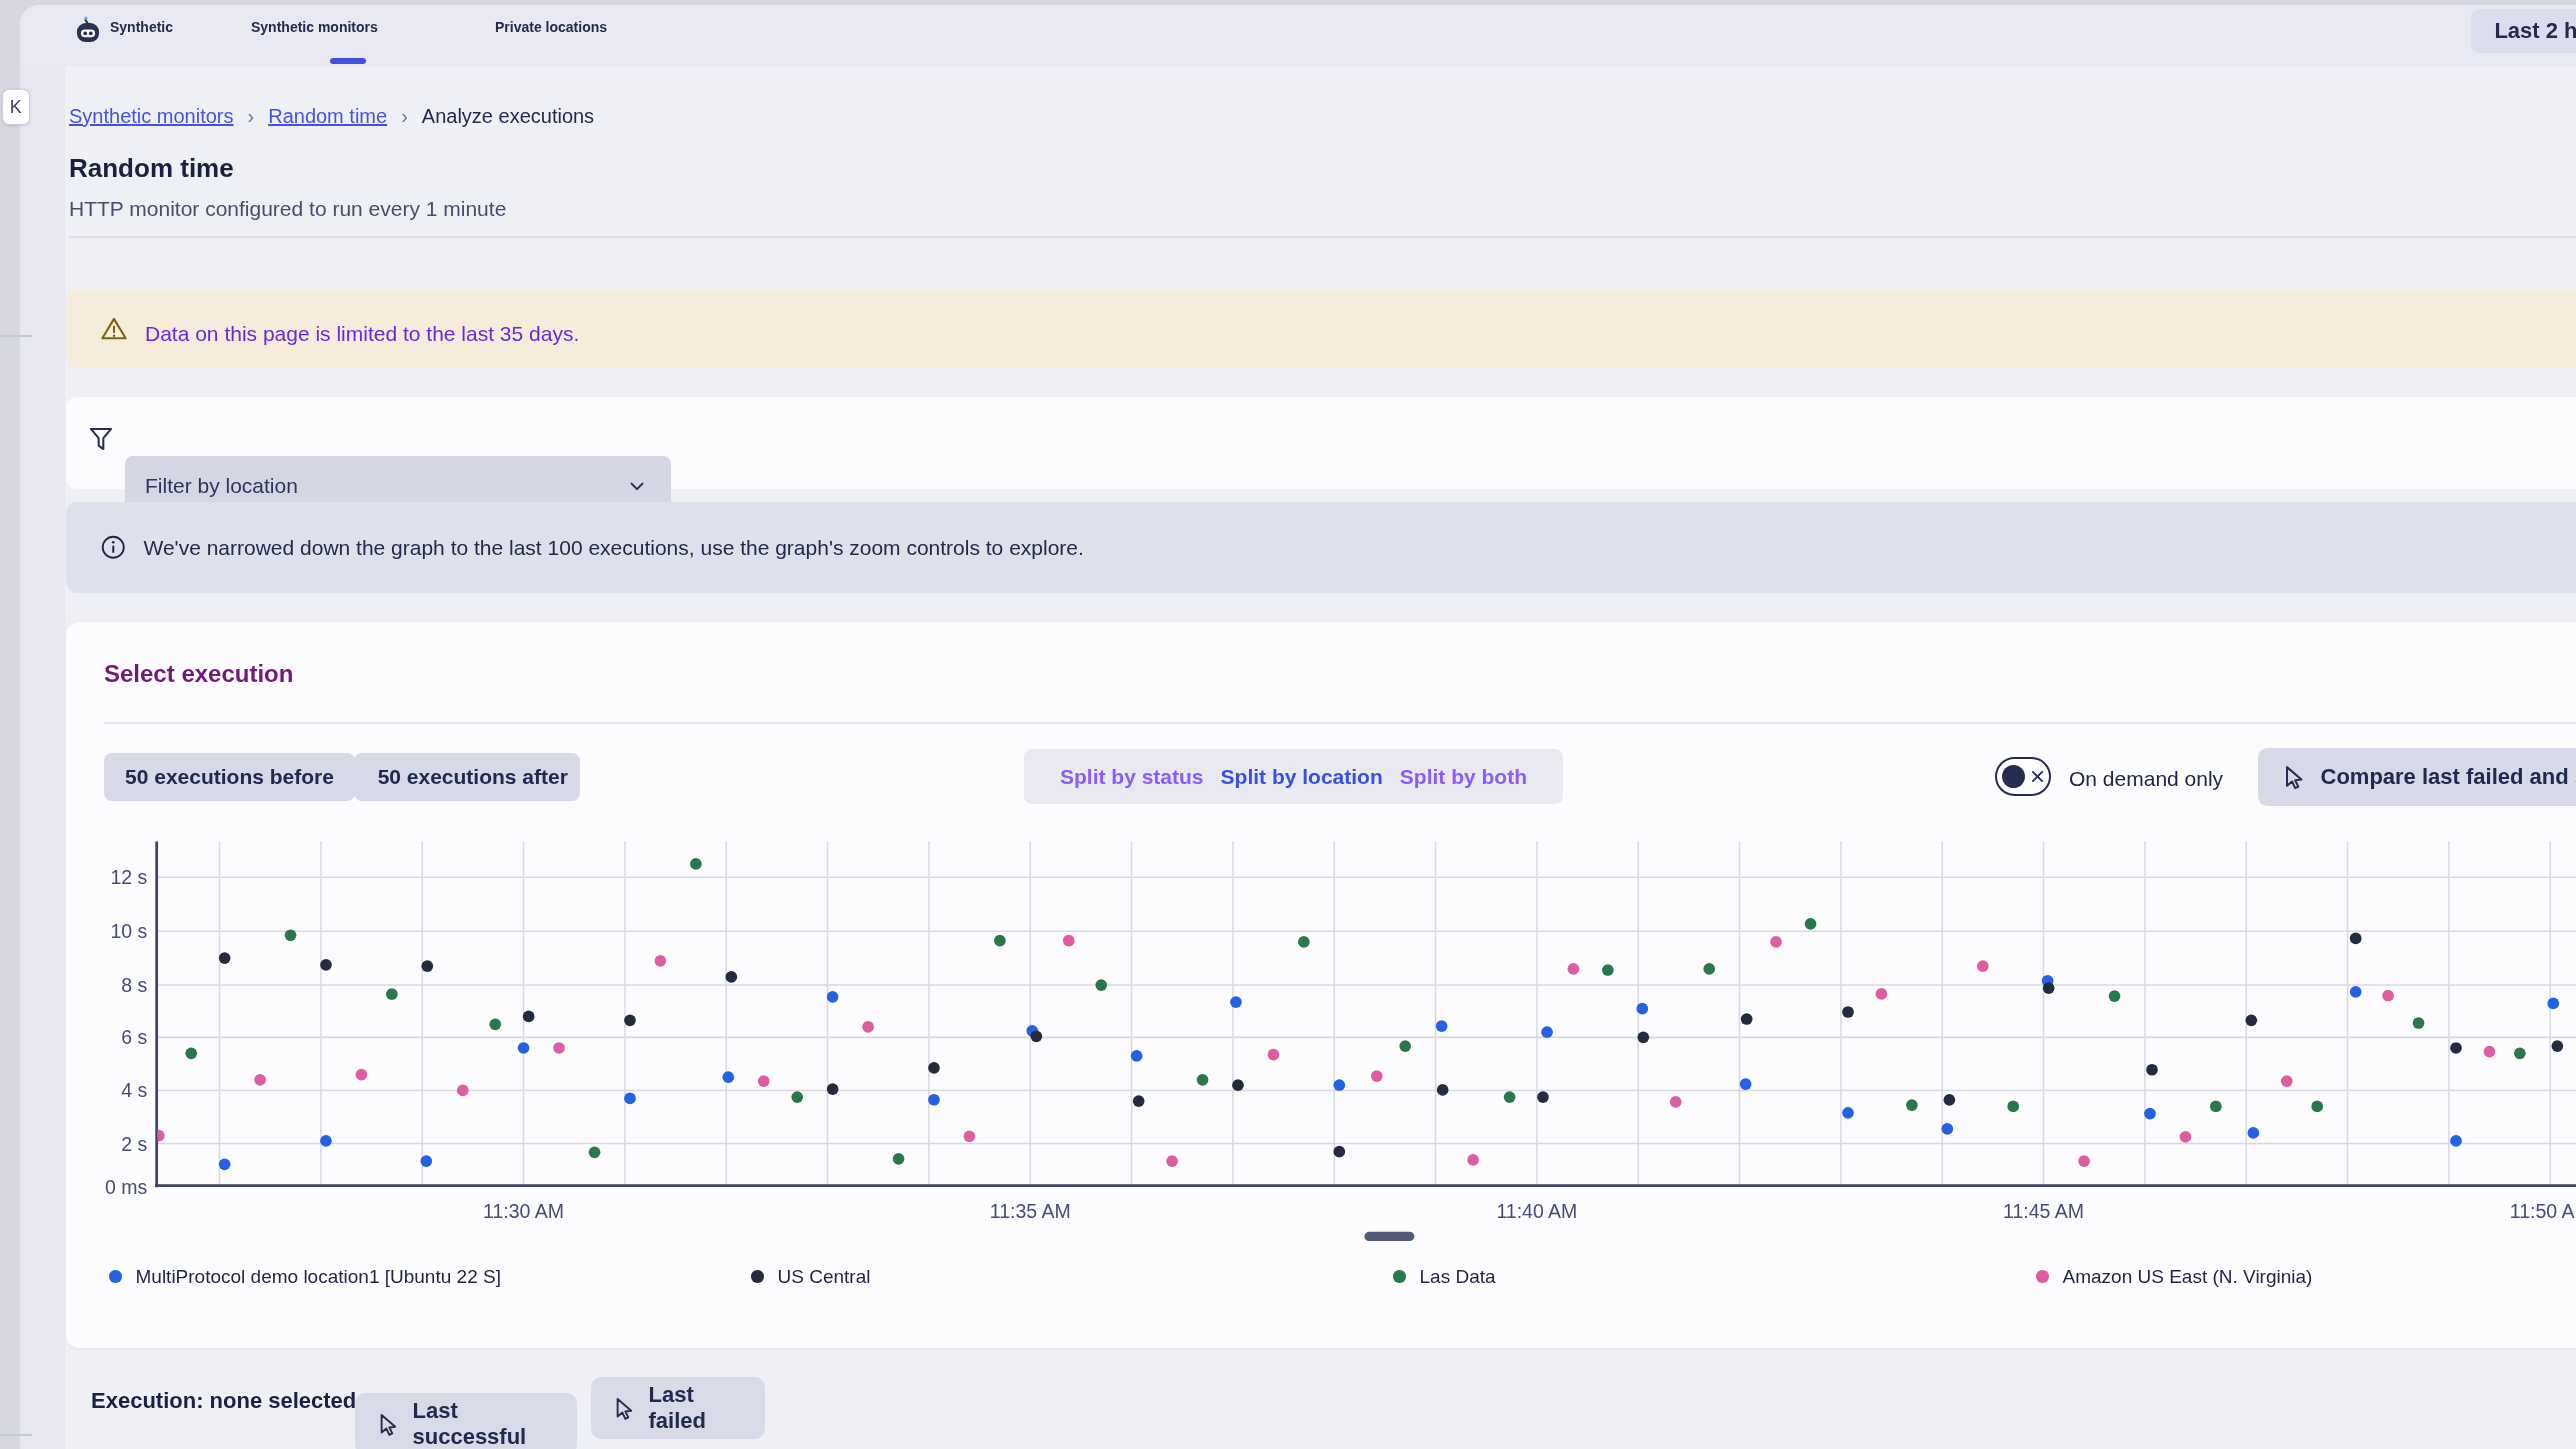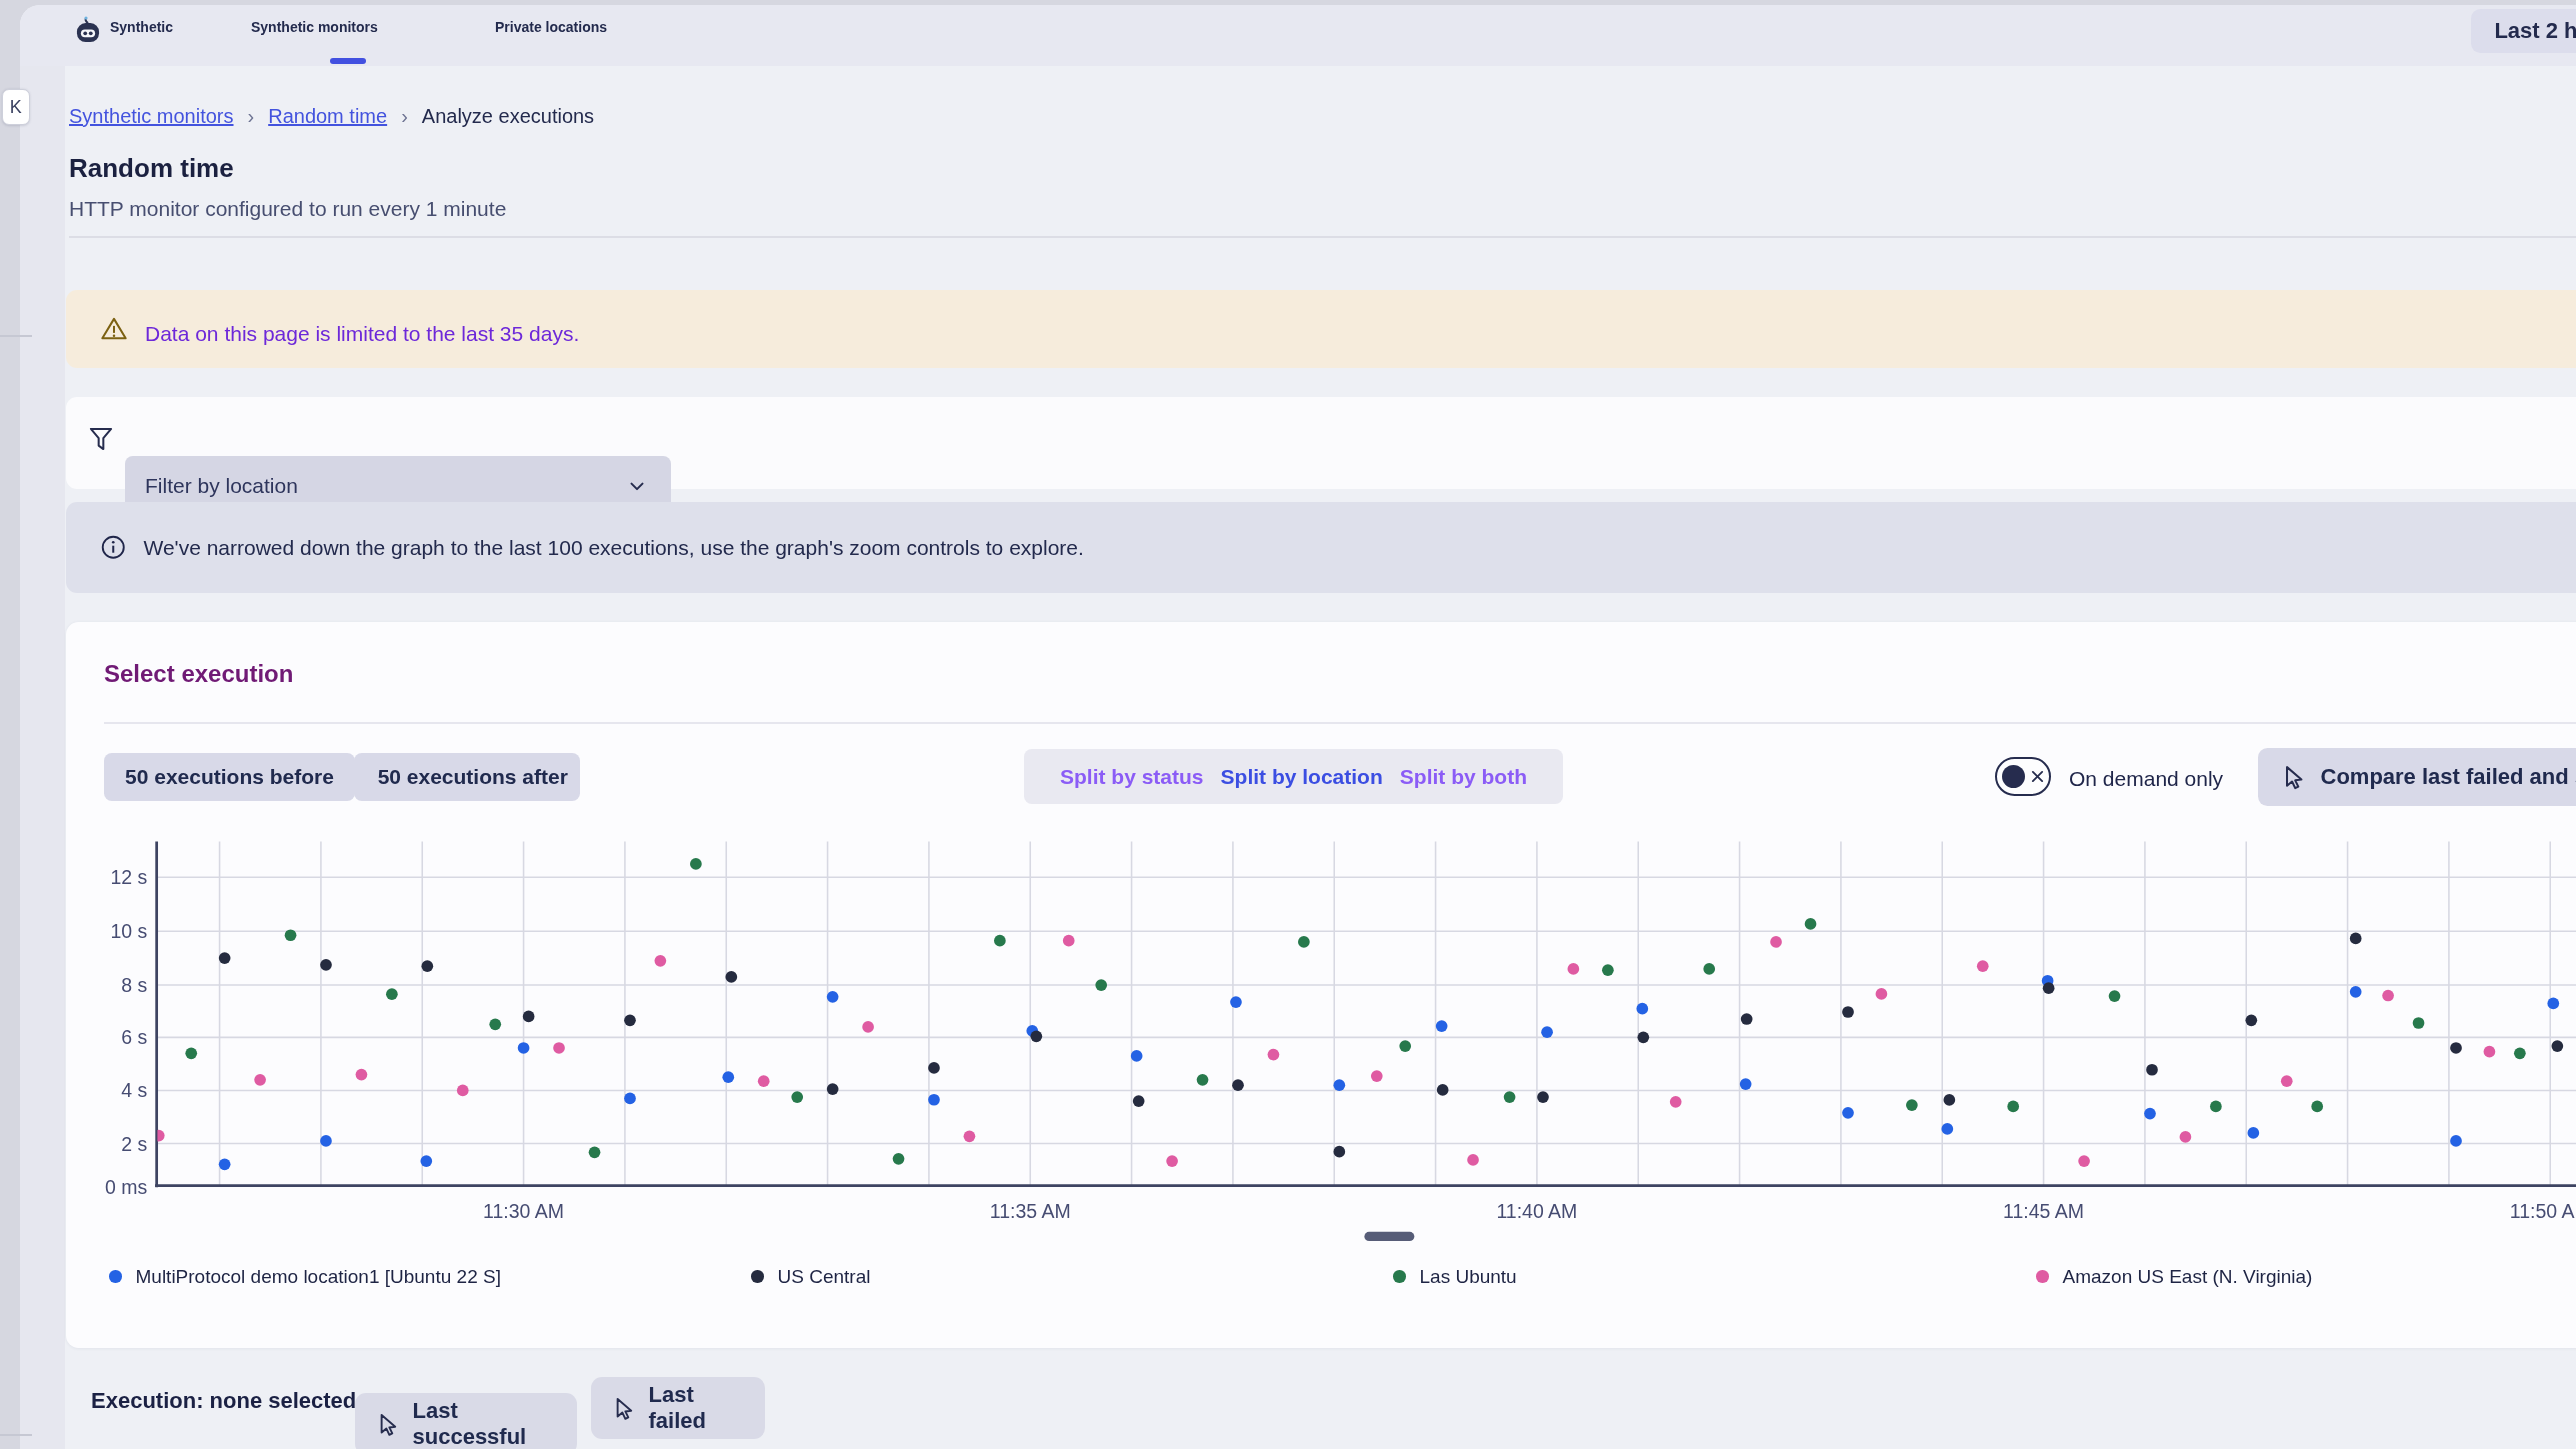--- a/index.html
+++ b/index.html
@@ -340,21 +340,21 @@
 <div class="abs legend-item" style="left:109px">
   <span class="legend-dot" style="background: rgb(36, 98, 228);"></span>
   <span class="legend-label">MultiProtocol demo location1 [Ubuntu 22 S]</span>
 </div>
 <div class="abs legend-item" style="left:751px">
   <span class="legend-dot" style="background: rgb(37, 43, 63);"></span>
   <span class="legend-label">US Central</span>
 </div>
 <div class="abs legend-item" style="left:1393px">
   <span class="legend-dot" style="background: rgb(39, 121, 76);"></span>
-  <span class="legend-label">Las Ubuntu</span>
+  <span class="legend-label">Las Data</span>
 </div>
 <div class="abs legend-item" style="left:2036px">
   <span class="legend-dot" style="background: rgb(223, 91, 162);"></span>
   <span class="legend-label">Amazon US East (N. Virginia)</span>
 </div>
 
 <div class="abs" id="exec-label">Execution: none selected</div>
 <div class="abs footer-btn" id="last-successful-btn">
   <span class="cicon">
     <svg width="25" height="25" viewBox="0 0 34 34">

